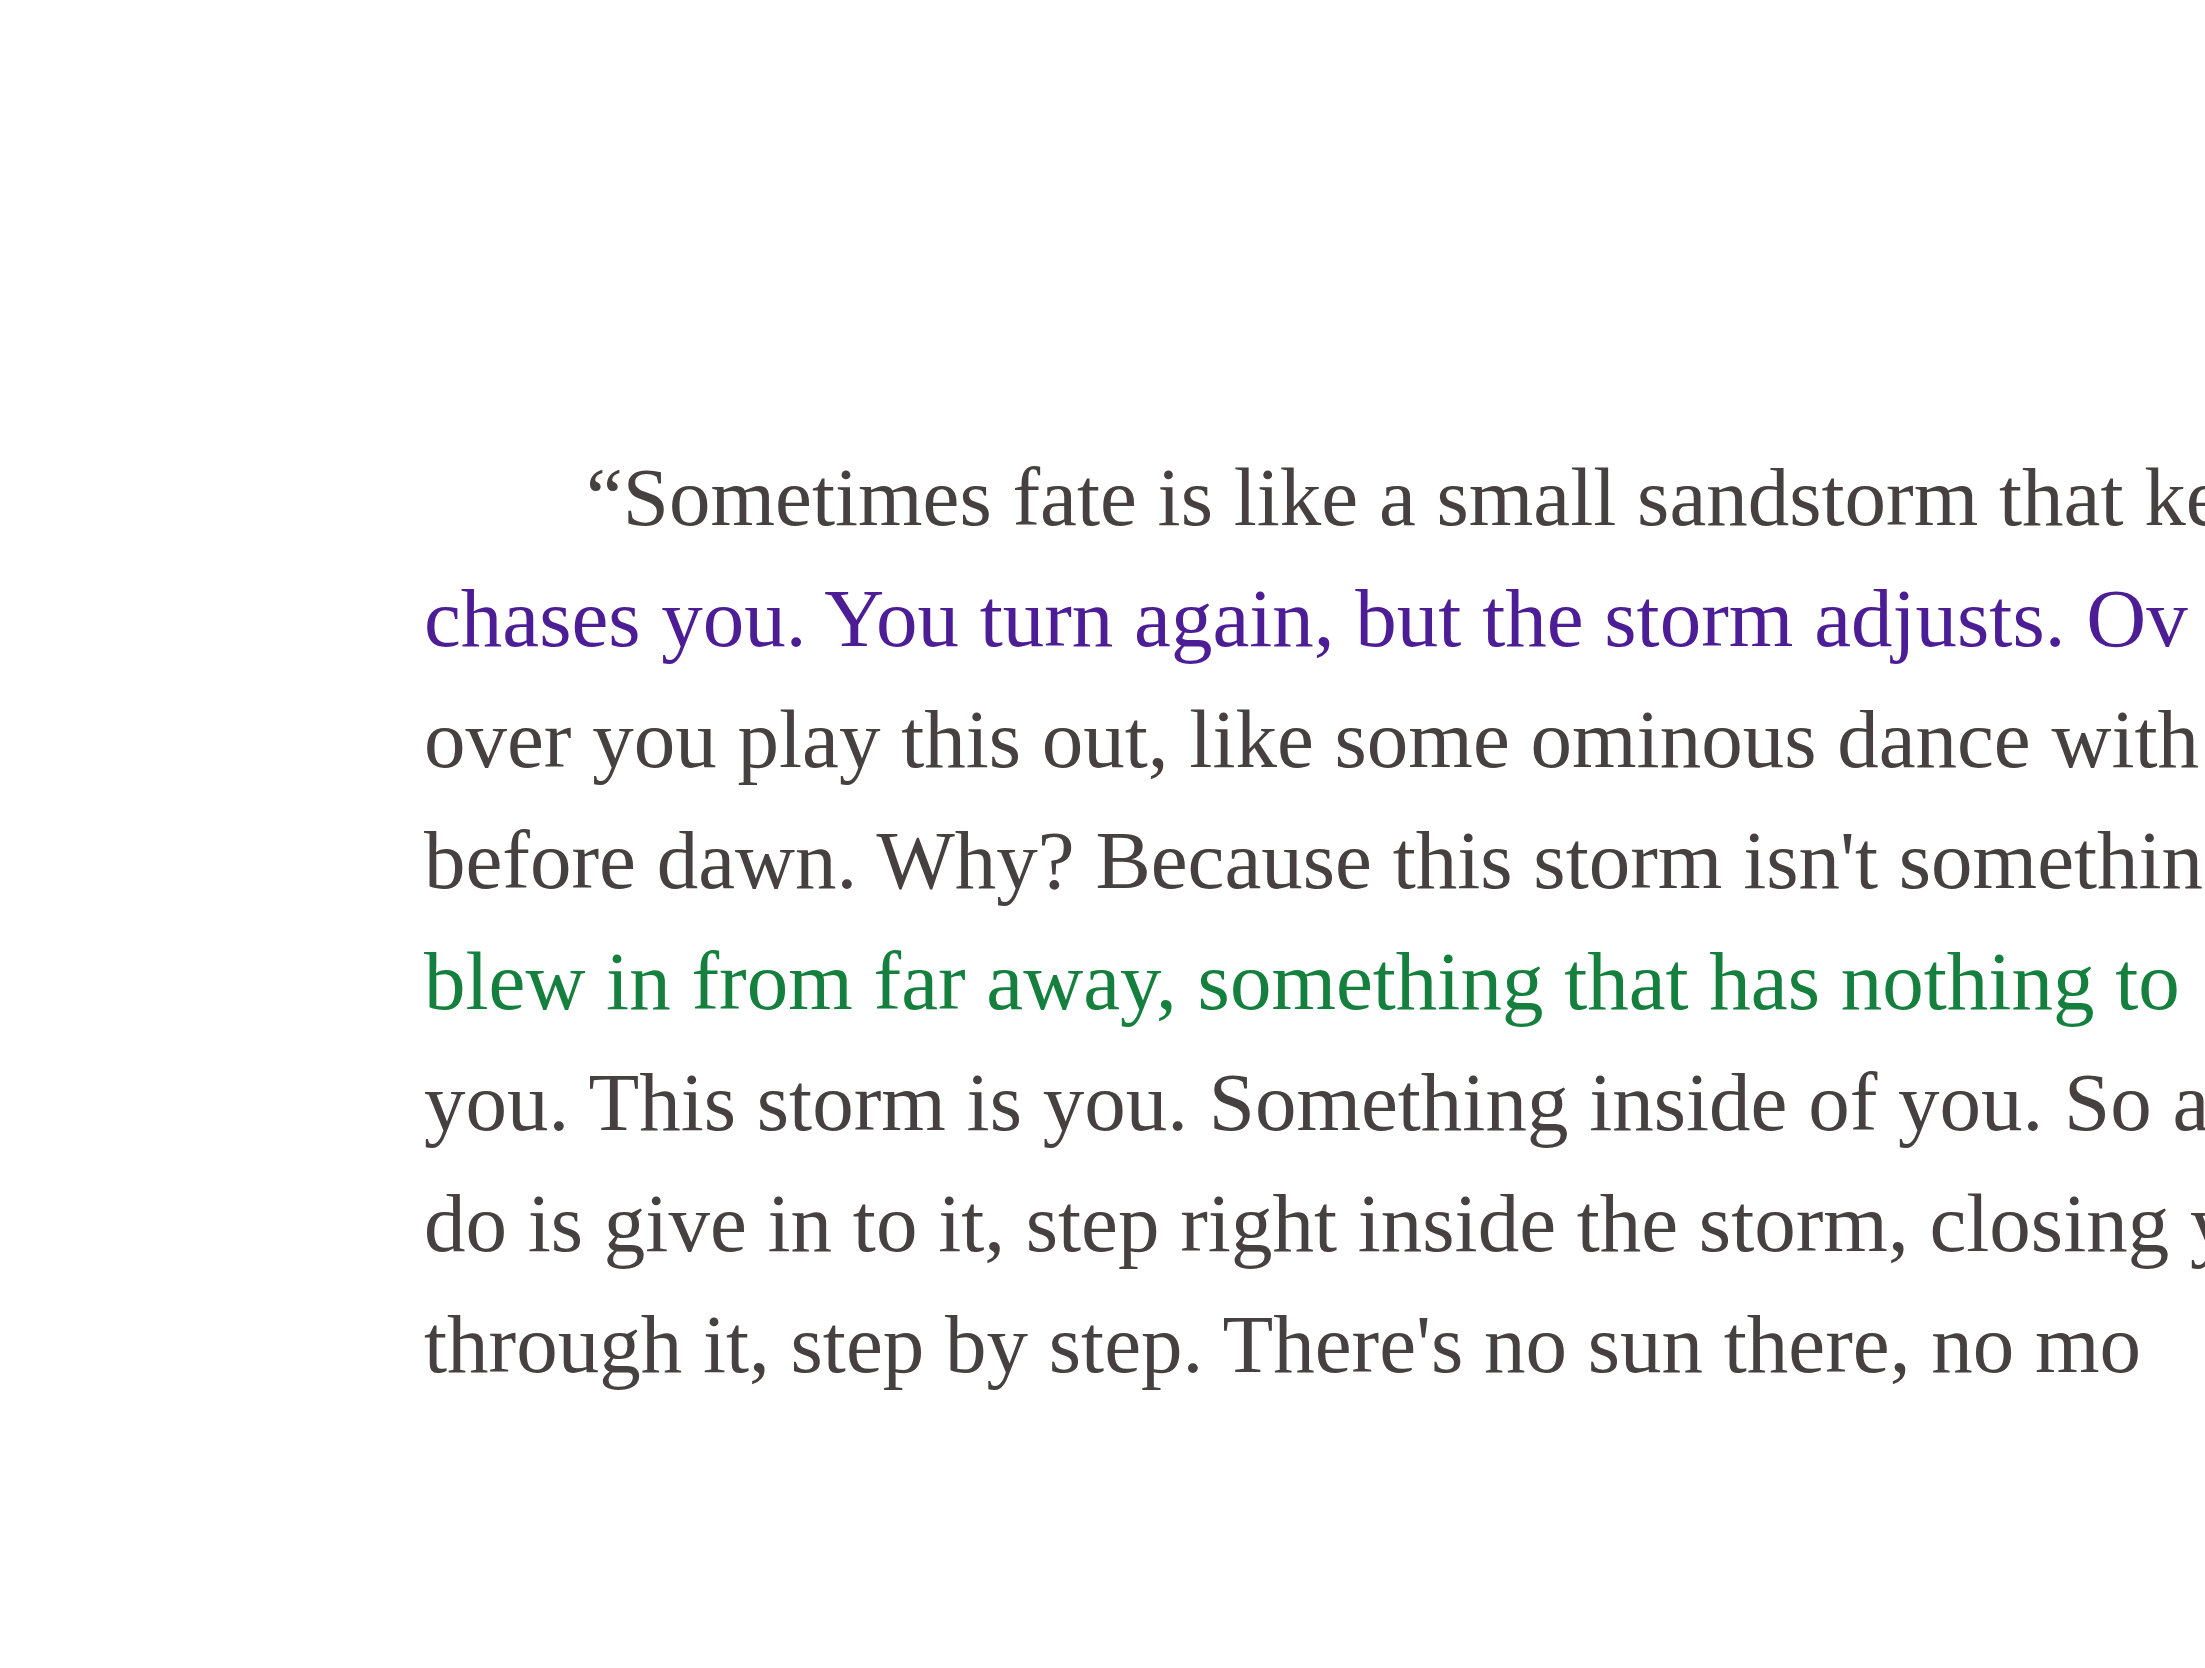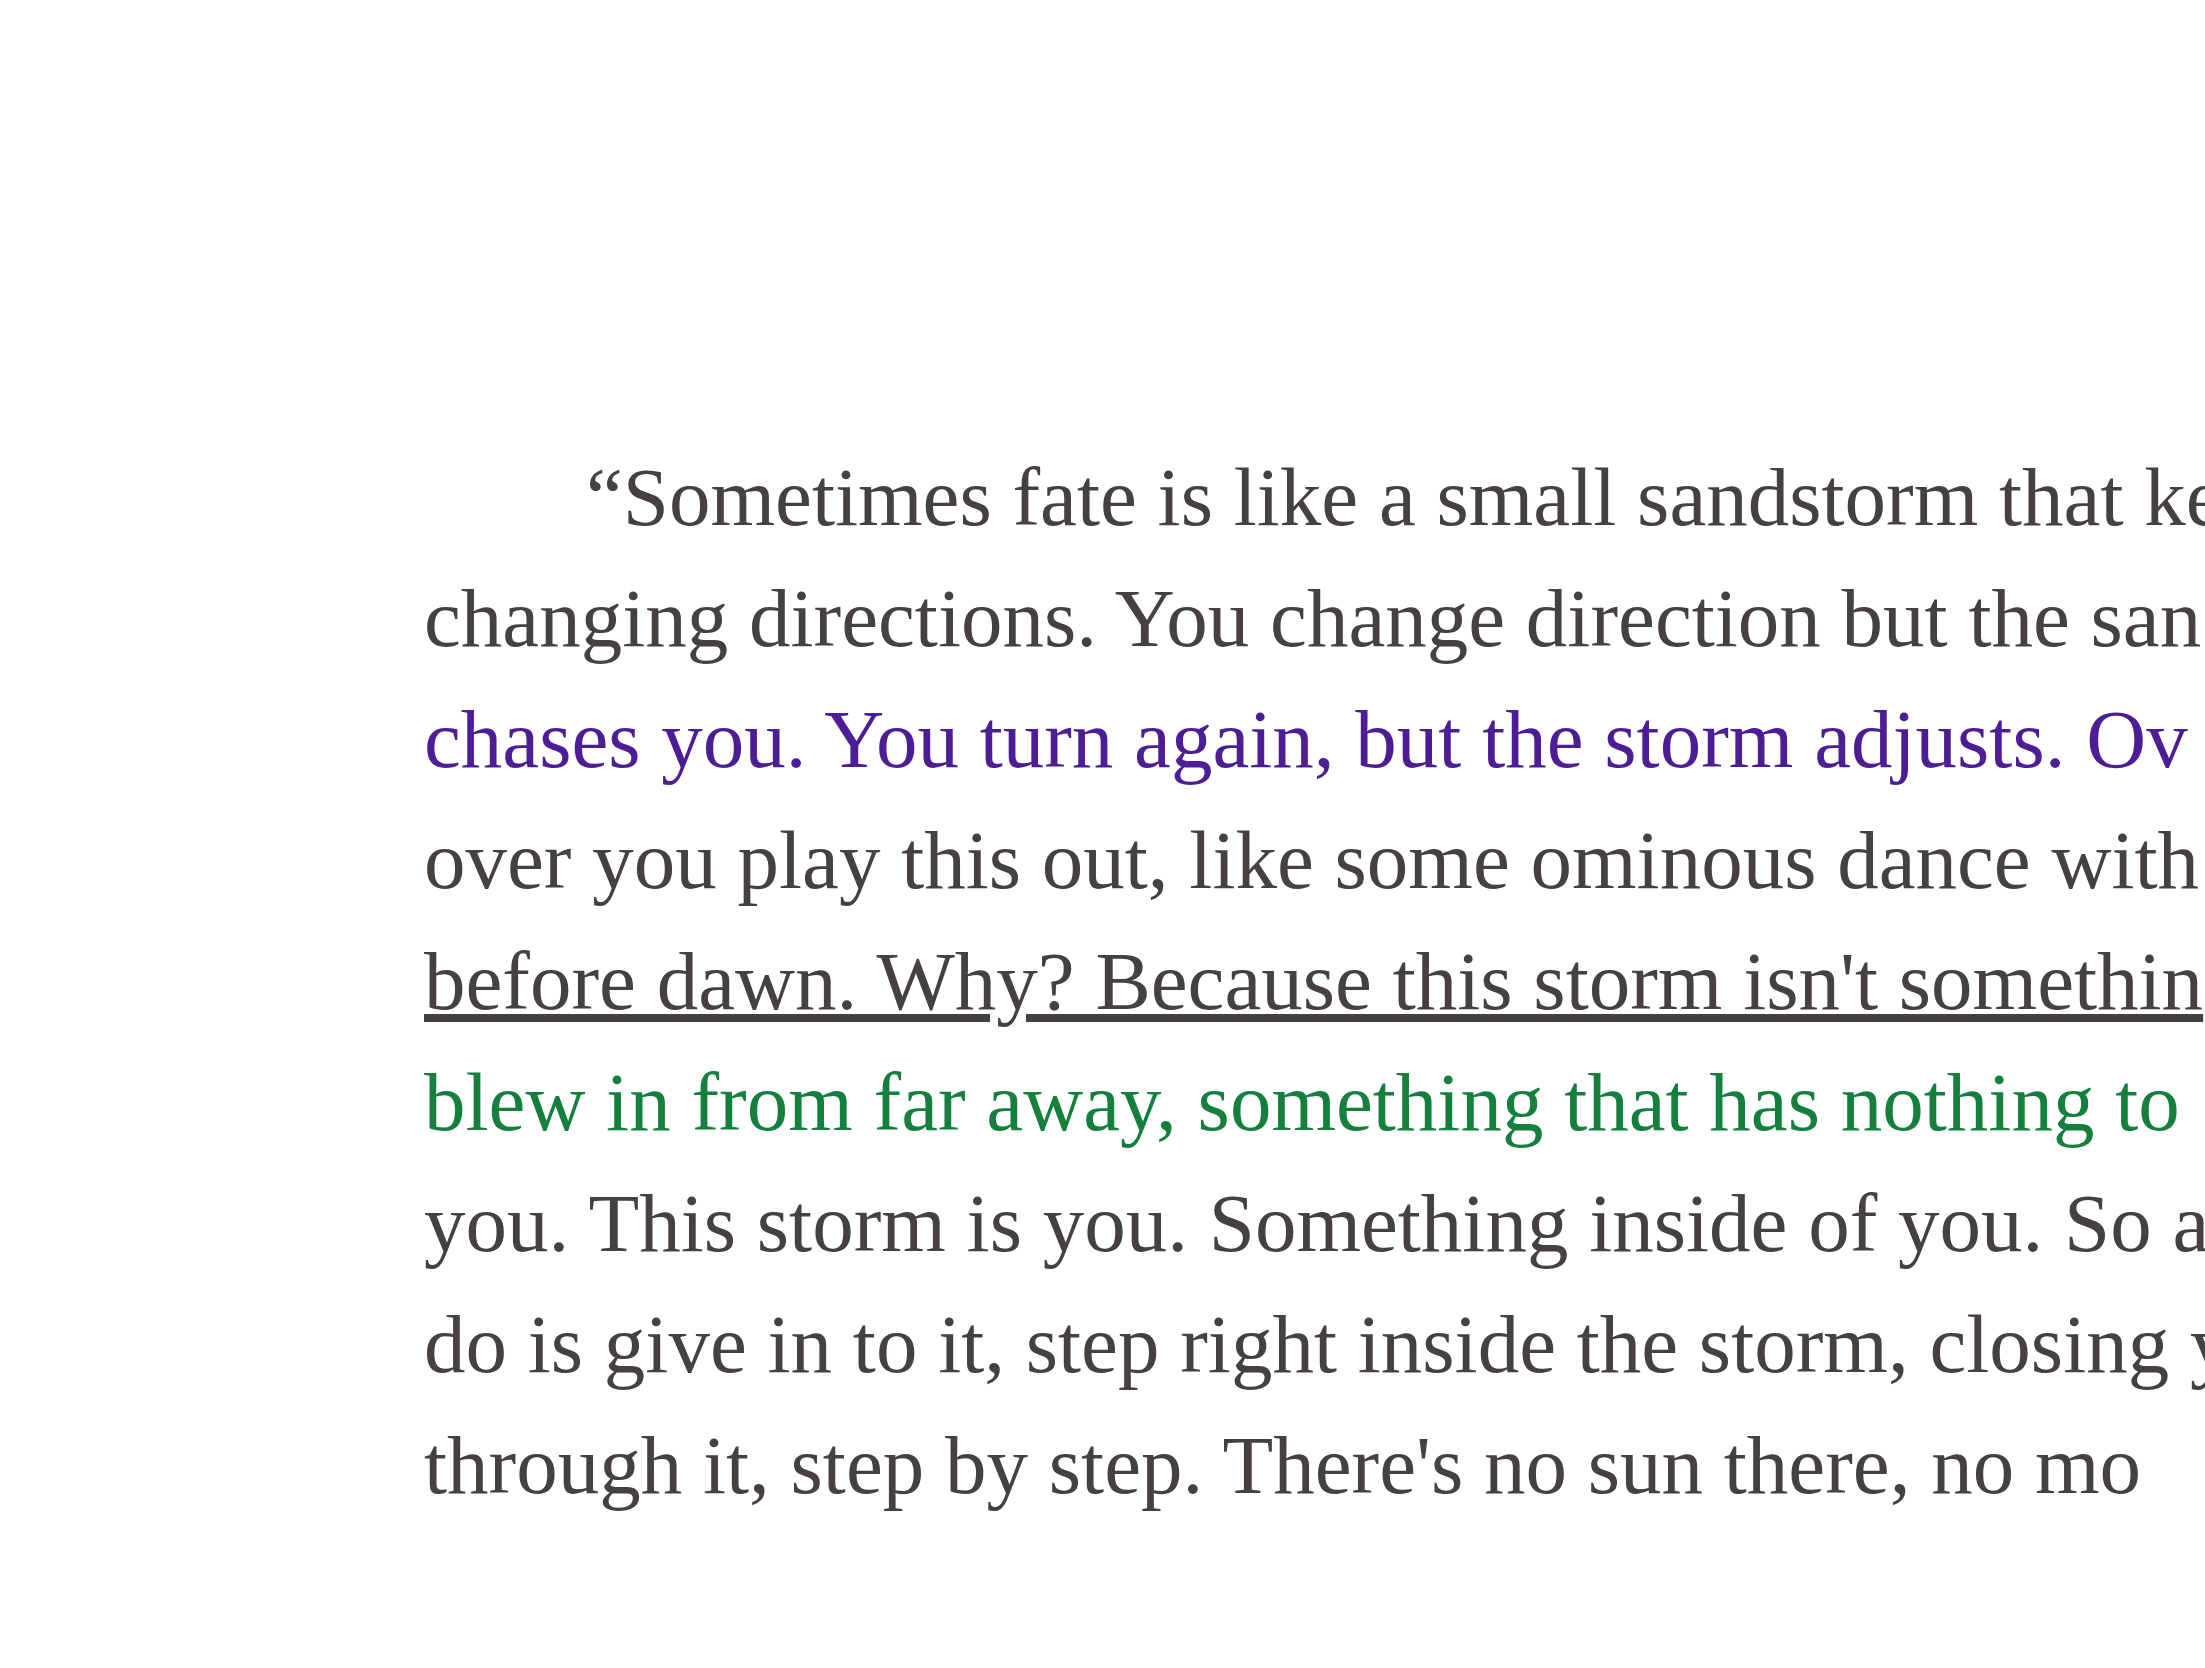--- a/index.html
+++ b/index.html
@@ -30,22 +30,21 @@
   }
   .quote-line.first {
     text-indent: 162px;
   }
 </style>
 </head>
 <body style="background: rgb(255, 255, 255);">
 
 <div class="quote-block">
   <div class="quote-line first" style="color: rgb(70, 64, 64);">“Sometimes fate is like a small sandstorm that ke</div>
-  <div class="quote-line" style="color: rgb(70, 64, 64);">changing directions. You change direction but the san</div>
   <div class="quote-line" style="color: #4c1d95; text-align: center;">chases you. You turn again, but the storm adjusts. Ov</div>
   <div class="quote-line" style="color: rgb(70, 64, 64);">over you play this out, like some ominous dance with d</div>
-  <div class="quote-line" style="color: rgb(70, 64, 64); text-decoration: underline;">before dawn. Why? Because this storm isn't somethin</div>
+  <div class="quote-line" style="color: rgb(70, 64, 64);">before dawn. Why? Because this storm isn't somethin</div>
   <div class="quote-line" style="color: #15803d;">blew in from far away, something that has nothing to </div>
   <div class="quote-line" style="color: rgb(70, 64, 64);">you. This storm is you. Something inside of you. So a</div>
   <div class="quote-line" style="color: rgb(70, 64, 64);">do is give in to it, step right inside the storm, closing y</div>
   <div class="quote-line" style="color: rgb(70, 64, 64);">through it, step by step. There's no sun there, no mo</div>
 </div>
 
 
 </body></html>

